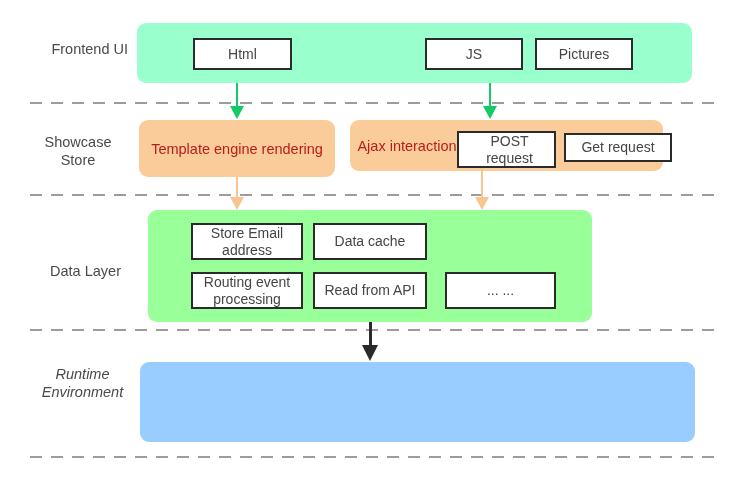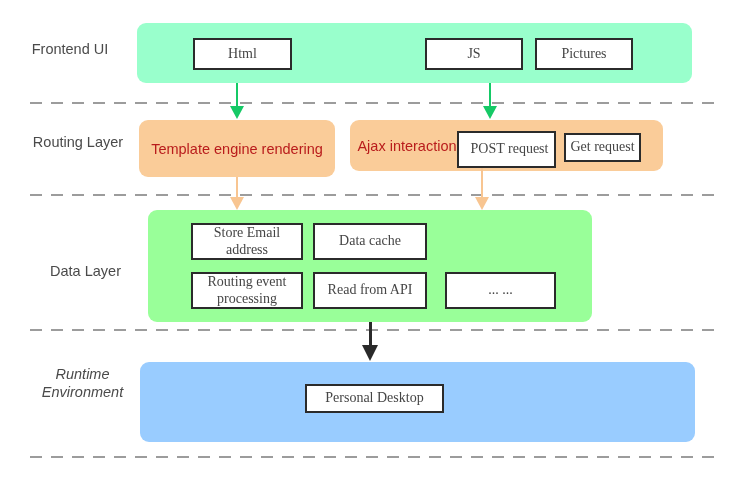--- a/index.html
+++ b/index.html
@@ -42,21 +42,20 @@
     background: #ffffff;
     border: 2px solid #2b2b2b;
     display: flex;
     align-items: center;
     justify-content: center;
     text-align: center;
     font-size: 14px;
     color: #454545;
     line-height: 1.15;
     padding: 1px 2px;
-    font-family: Liberation Serif, serif;
   }
   .band-text {
     position: absolute;
     font-size: 14.5px;
     color: #b91c1c;
     text-align: center;
   }
   .stem { position: absolute; width: 2px; }
   .head {
     position: absolute;
@@ -78,43 +77,43 @@
 </head>
 <body>
 
 <div class="canvas">
 
   <div class="dashed" style="top:102px;"></div>
   <div class="dashed" style="top:194px;"></div>
   <div class="dashed" style="top:329px;"></div>
   <div class="dashed" style="top:456px;"></div>
 
-  <div class="layer-label" style="left:20px; top:40px; width:100px;">Frontend UI</div>
+  <div class="layer-label" style="left:28px; top:40px; width:100px;text-align:right;">Frontend UI</div>
 
   <div class="band band-mint" style="left:137px; top:23px; width:555px; height:60px;"></div>
 
   <div class="wbox" style="left:193px; top:38px; width:99px; height:32px;">Html</div>
   <div class="wbox" style="left:425px; top:38px; width:98px; height:32px;">JS</div>
   <div class="wbox" style="left:535px; top:38px; width:98px; height:32px;">Pictures</div>
 
   <div class="stem c-green" style="left:236px; top:83px; height:24px;"></div>
   <div class="head h-green" style="left:230px; top:106px;"></div>
   <div class="stem c-green" style="left:489px; top:83px; height:24px;"></div>
   <div class="head h-green" style="left:483px; top:106px;"></div>
 
-  <div class="layer-label" style="left:28px; top:133px; width:100px;">Routing Layer</div>
+  <div class="layer-label" style="left:28px; top:133px; width:100px;">Showcase Store</div>
 
   <div class="band band-orange" style="left:139px; top:120px; width:196px; height:57px;"></div>
   <div class="band-text" style="left:139px; top:141px; width:196px;">Template engine rendering</div>
 
   <div class="band band-orange" style="left:350px; top:120px; width:313px; height:51px;"></div>
   <div class="band-text" style="left:356px; top:138px; width:102px;">Ajax interaction</div>
 
   <div class="wbox" style="left:457px; top:131px; width:99px; height:37px;padding-left:8px;">POST request</div>
-  <div class="wbox" style="left:564px; top:133px; width:77px; height:29px;">Get request</div>
+  <div class="wbox" style="left:564px; top:133px; width:108px; height:29px;">Get request</div>
 
   <div class="stem c-orange" style="left:236px; top:177px; height:20px;"></div>
   <div class="head h-orange" style="left:230px; top:197px;"></div>
   <div class="stem c-orange" style="left:481px; top:168px; height:29px;"></div>
   <div class="head h-orange" style="left:475px; top:197px;"></div>
 
   <div class="layer-label" style="left:28px; top:262px; width:115px;">Data Layer</div>
 
   <div class="band band-green" style="left:148px; top:210px; width:444px; height:112px;"></div>
 
@@ -124,15 +123,14 @@
   <div class="wbox" style="left:313px; top:272px; width:114px; height:37px;">Read from API</div>
   <div class="wbox" style="left:445px; top:272px; width:111px; height:37px;">... ...</div>
 
   <div class="stem c-black" style="left:369px; top:322px; height:23px;"></div>
   <div class="head h-black" style="left:362px; top:345px;"></div>
 
   <div class="layer-label" style="left:25px; top:365px; width:115px;font-style:italic;">Runtime Environment</div>
 
   <div class="band band-blue" style="left:140px; top:362px; width:555px; height:80px;"></div>
 
-  <div class="wbox" style="left:305px; top:384px; width:139px; height:29px;">Personal Desktop</div>
 
 </div>
 
 </body></html>

